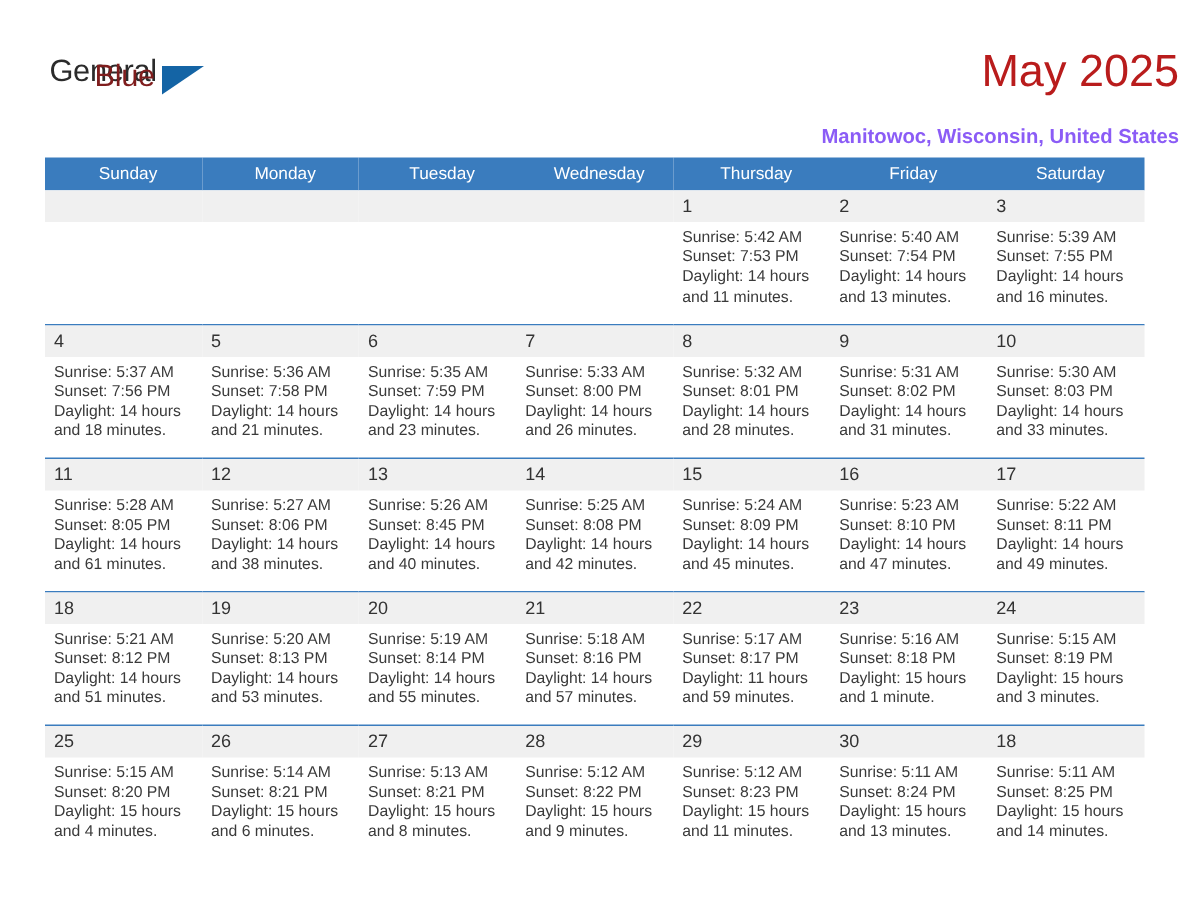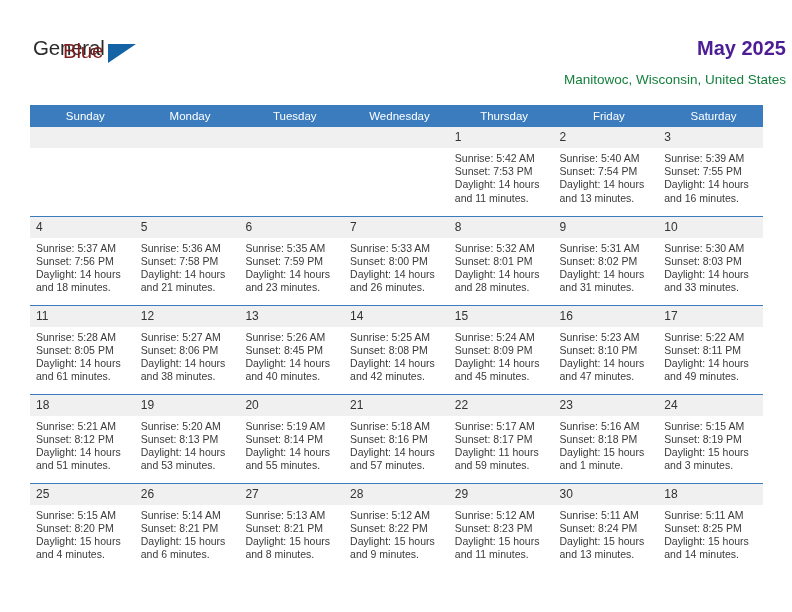--- a/index.html
+++ b/index.html
@@ -67,32 +67,32 @@
     border-bottom: 19px solid transparent;
   }
 
   .title-block {
     position: absolute;
     right: 38px;
     top: 32px;
     text-align: right;
   }
   .month-title {
-    font-size: 20px;
-    color: #4c1d95;
+    font-size: 30px;
+    color: #b91c1c;
     line-height: 32px;
     white-space: nowrap;
-    font-weight: bold;
   }
   .location-title {
-    margin-top: 7px;
+    margin-top: 18px;
     font-size: 13.5px;
-    color: #15803d;
+    color: #8b5cf6;
     line-height: 18px;
     white-space: nowrap;
+    font-weight: bold;
   }
 
   
   .calendar {
     position: absolute;
     left: 30px;
     top: 105px;
     width: 733px;
     border-collapse: collapse;
     table-layout: fixed;

